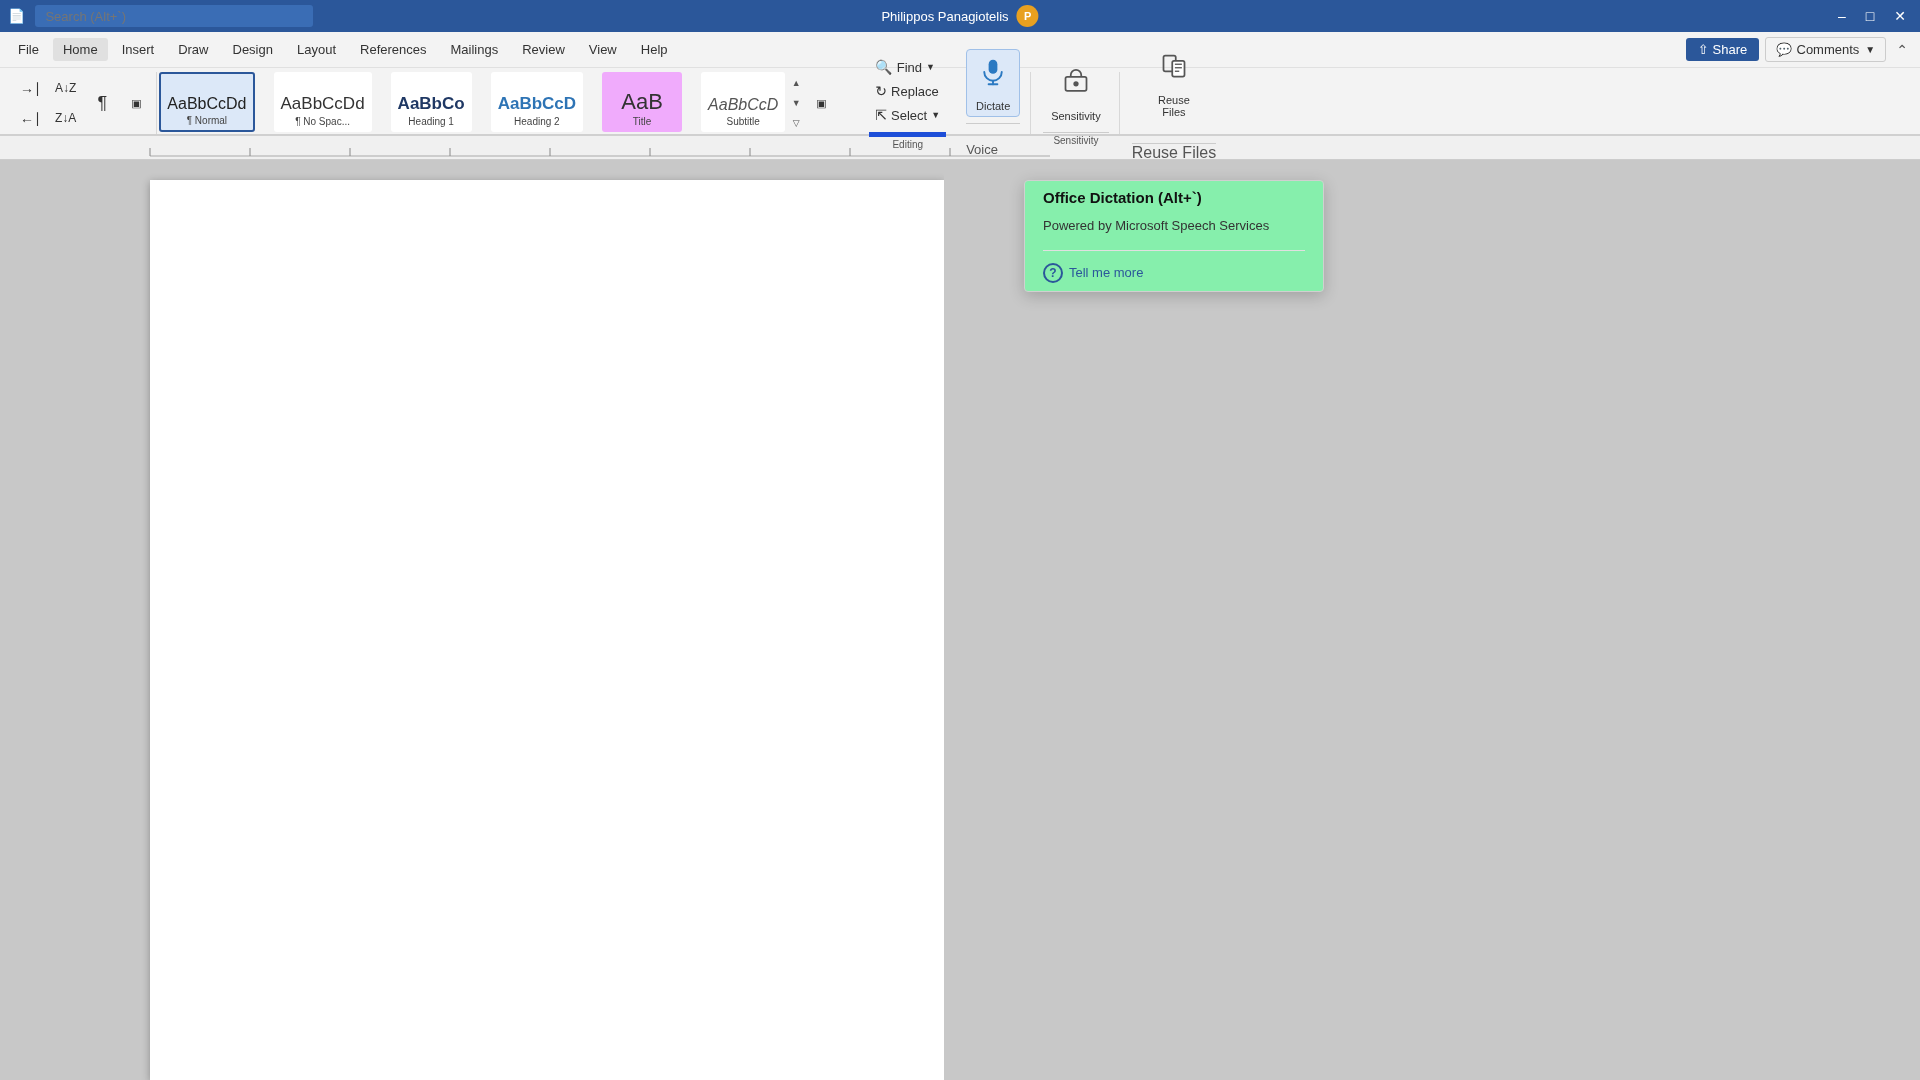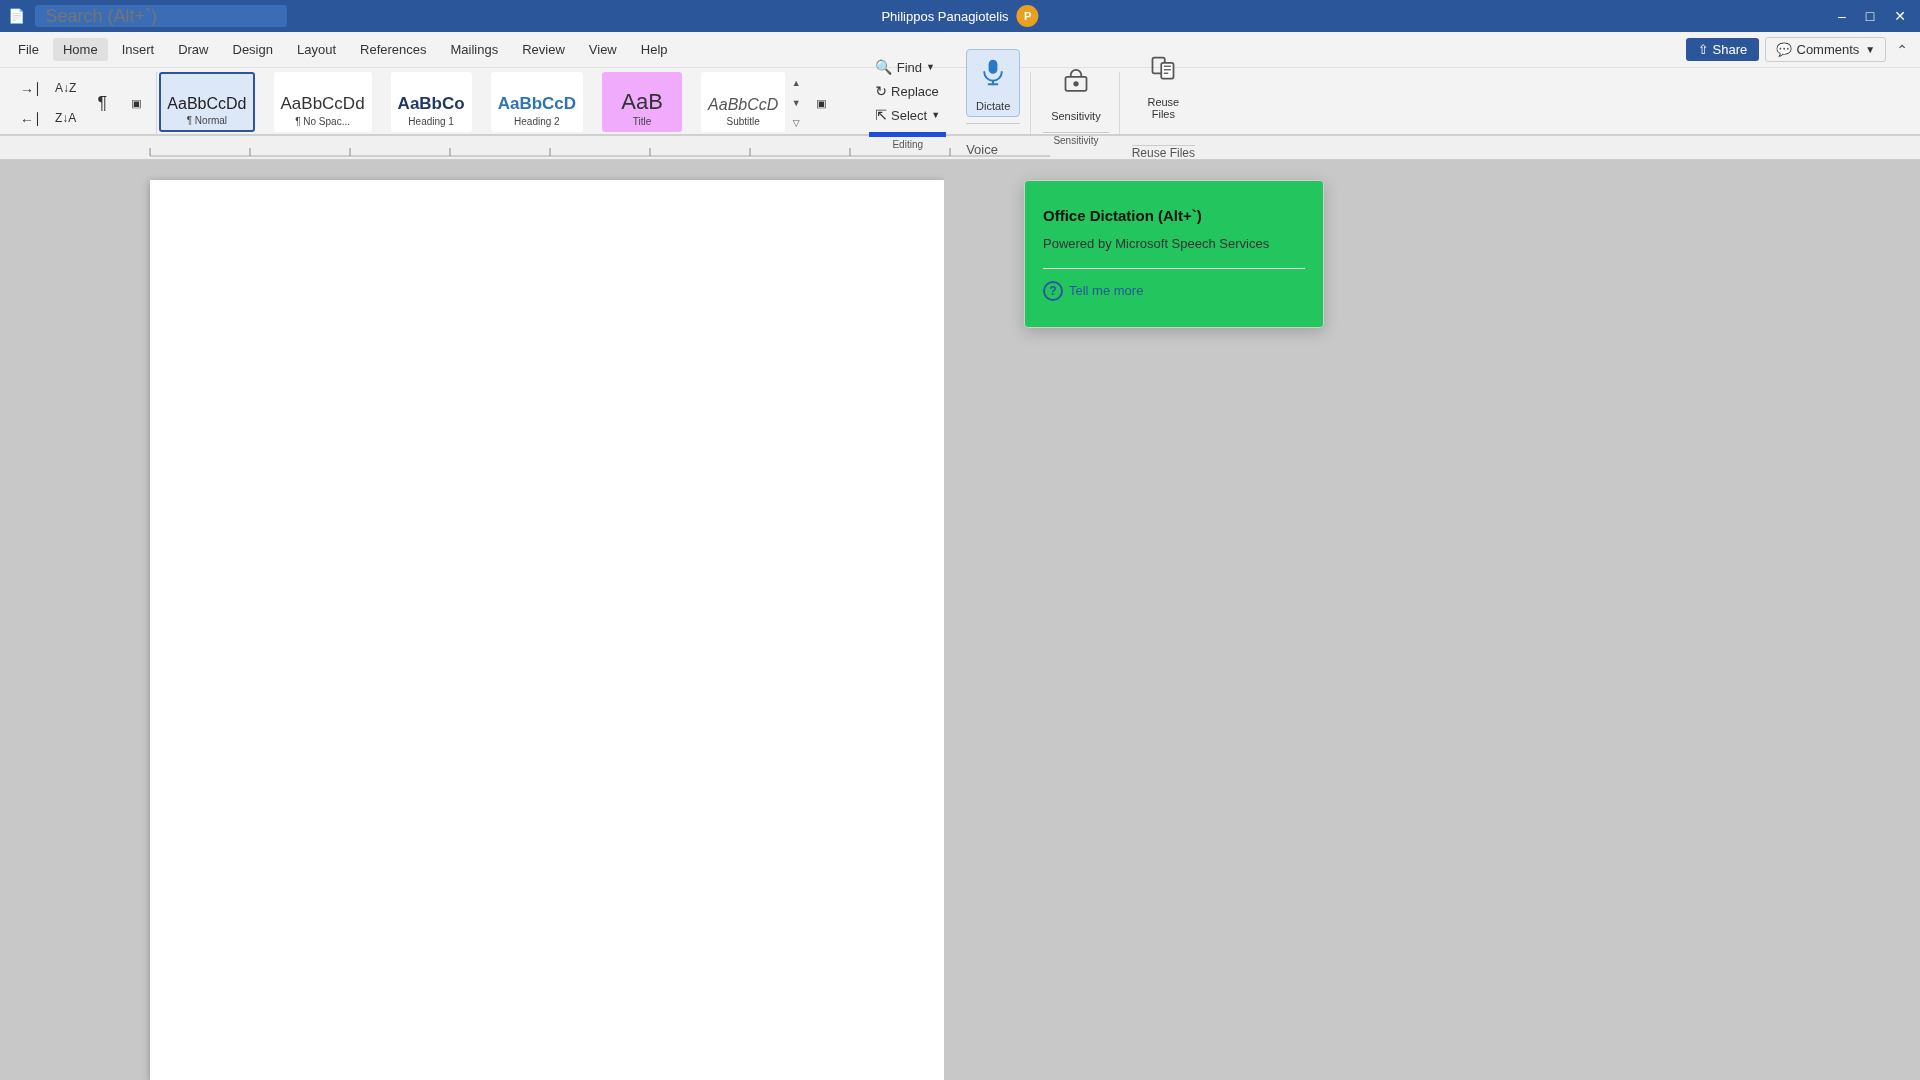--- a/index.html
+++ b/index.html
@@ -25,23 +25,23 @@
     .title-bar-left {
       display: flex;
       align-items: center;
       gap: 6px;
     }
     .title-bar-search {
       background: #3a6db5;
       border: none;
       color: #cce0ff;
       padding: 3px 10px;
-      font-size: 18px;
+      font-size: 13px;
       border-radius: 3px;
-      width: 252px;
+      width: 278px;
       height: 22px;
     }
     .title-bar-center {
       position: absolute;
       left: 50%;
       transform: translateX(-50%);
       color: white;
       font-size: 13px;
       display: flex;
       align-items: center;
@@ -376,25 +376,25 @@
       background: #c8c8c8;
       position: relative;
     }
 
     
     .tooltip-popup {
       position: absolute;
       top: 20px;
       left: 80px;
       width: 300px;
-      background: #22c55e;
+      background: #86efac;
       border: 1px solid #d0d0d0;
       border-radius: 4px;
       box-shadow: 0 4px 16px rgba(0,0,0,0.2);
-      padding: 26px 18px;
+      padding: 8px 18px;
       z-index: 100;
     }
     .tooltip-title {
       font-size: 15px;
       font-weight: 600;
       color: #111;
       margin-bottom: 10px;
     }
     .tooltip-desc {
       font-size: 13px;
@@ -598,21 +598,21 @@
         <svg width="28" height="28" viewBox="0 0 32 32" fill="none" xmlns="http://www.w3.org/2000/svg">
           <rect x="4" y="4" width="14" height="18" rx="2" stroke="#555" stroke-width="2" fill="none"></rect>
           <rect x="14" y="10" width="14" height="18" rx="2" fill="white" stroke="#555" stroke-width="2"></rect>
           <line x1="17" y1="14" x2="25" y2="14" stroke="#555" stroke-width="1.5"></line>
           <line x1="17" y1="18" x2="25" y2="18" stroke="#555" stroke-width="1.5"></line>
           <line x1="17" y1="22" x2="22" y2="22" stroke="#555" stroke-width="1.5"></line>
         </svg>
       </div>
       <div class="btn-label">Reuse<br>Files</div>
     </button>
-    <div class="editing-section-label" style="border-top:1px solid #ccc;padding-top:0;font-size:12px;color:#555;text-align:center;width:100%;">Reuse Files</div>
+    <div class="editing-section-label" style="border-top:1px solid #ccc;padding-top:0;font-size:16px;color:#555;text-align:center;width:100%;">Reuse Files</div>
   </div>
 </div>
 
 <div class="ruler-bar">
   <svg width="900" height="20" style="overflow:visible;">
 
     <line x1="0" y1="18" x2="900" y2="18" stroke="#aaa" stroke-width="1"></line>
     <line x1="0" y1="10" x2="0" y2="18" stroke="#888" stroke-width="1"></line>
     <line x1="100" y1="10" x2="100" y2="18" stroke="#888" stroke-width="1"></line>
     <line x1="200" y1="10" x2="200" y2="18" stroke="#888" stroke-width="1"></line>

